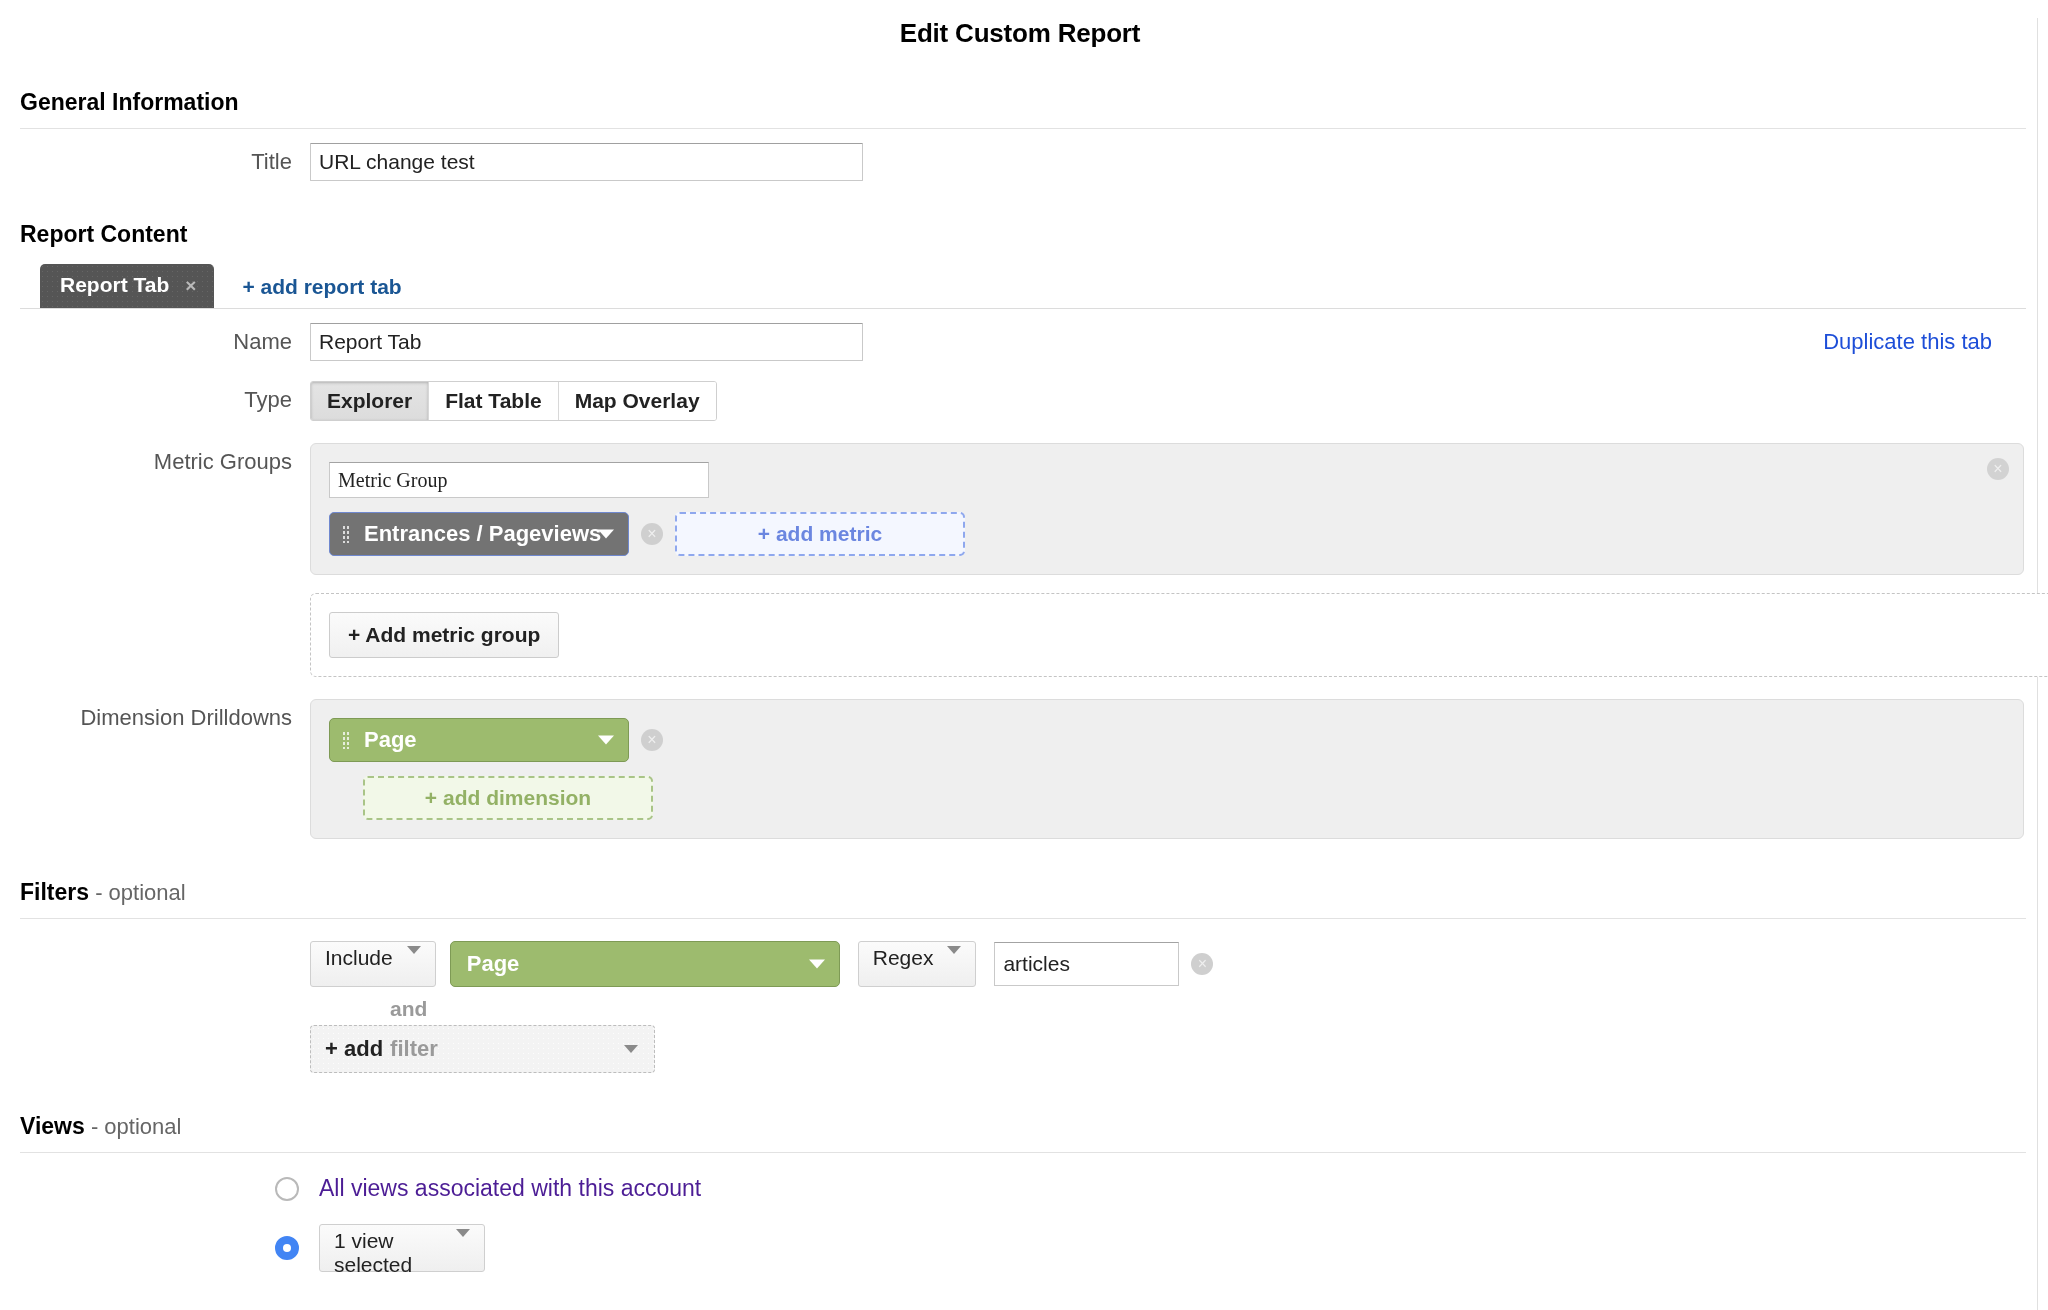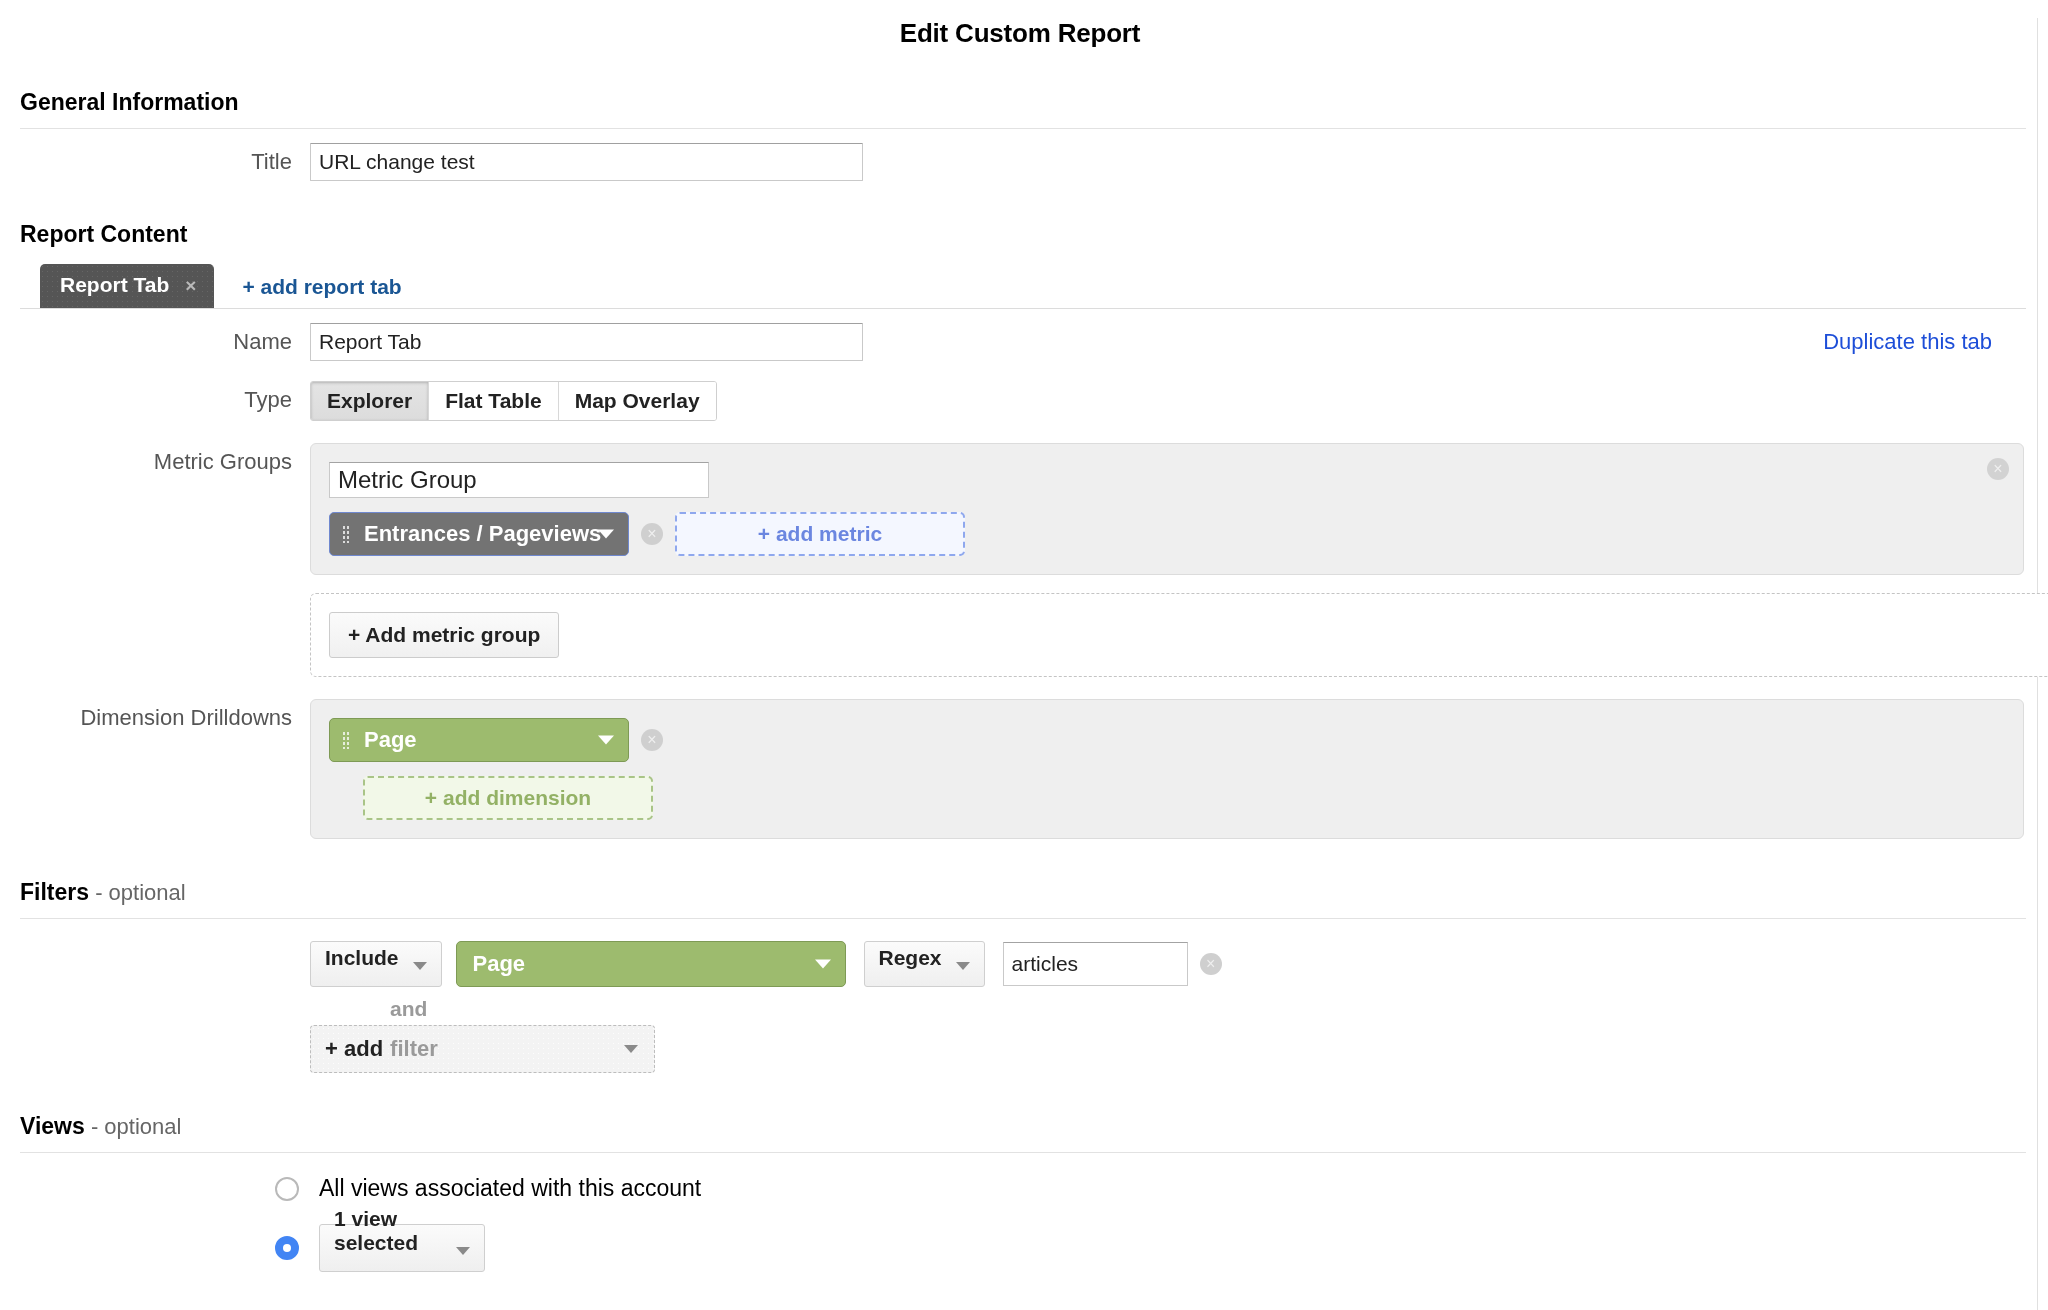--- a/index.html
+++ b/index.html
@@ -174,22 +174,22 @@
     width: 1918px;
     padding: 18px;
     margin-top: 18px;
   }
 
   input.mgname {
     height: 36px;
     width: 380px;
     border: 1px solid #c9c9c9;
     border-top-color: #a3a3a3;
-    font-family: Liberation Sans, sans-serif;
-    font-size: 24px;
+    font-family: Liberation Serif, serif;
+    font-size: 20px;
     padding: 0 8px;
     background:#fff;
     color:#222;
     outline:none;
   }
 
   .pill-row { display: flex; align-items: center; margin-top: 14px; gap: 0; }
 
   .pill {
     position: relative;
@@ -277,25 +277,25 @@
   }
 
   
   .filter-row { display: flex; align-items: center; margin-top: 22px; margin-left: 290px; gap: 0; }
   .dd {
     background: linear-gradient(#fbfbfb, #efefef);
     border: 1px solid #cfcfcf;
     border-radius: 3px;
     height: 46px;
     display: flex;
-    align-items: flex-end;
+    align-items: flex-start;
     gap: 14px;
-    padding: 16px 14px;
-    font-size: 21px;
-    font-weight: bold;
+    padding: 4px 14px;
+    font-size: 21px;
+    font-weight: normal;
     color: #222;
     cursor: pointer;
   }
   .caret-g {
     width: 0; height: 0;
     border-left: 7px solid transparent;
     border-right: 7px solid transparent;
     border-top: 8px solid #8a8a8a;
   }
   .pill.filterdim {
@@ -364,21 +364,21 @@
   }
   .radio.on::after {
     content: "";
     position: absolute;
     left: 50%; top: 50%;
     transform: translate(-50%,-50%);
     width: 8px; height: 8px;
     border-radius: 50%;
     background: #ffffff;
   }
-  .view-lbl { font-size: 23px; color: #000000; }
+  .view-lbl { font-size: 23px; color: #4c1d95; }
   .dd.views { height: 48px; width: 166px; justify-content: space-between; }
 </style>
 </head>
 <body>
 
 <div class="page">
   <div class="page-edge"></div>
   <div class="inner">
 
     <h1 class="title">Edit Custom Report</h1>

